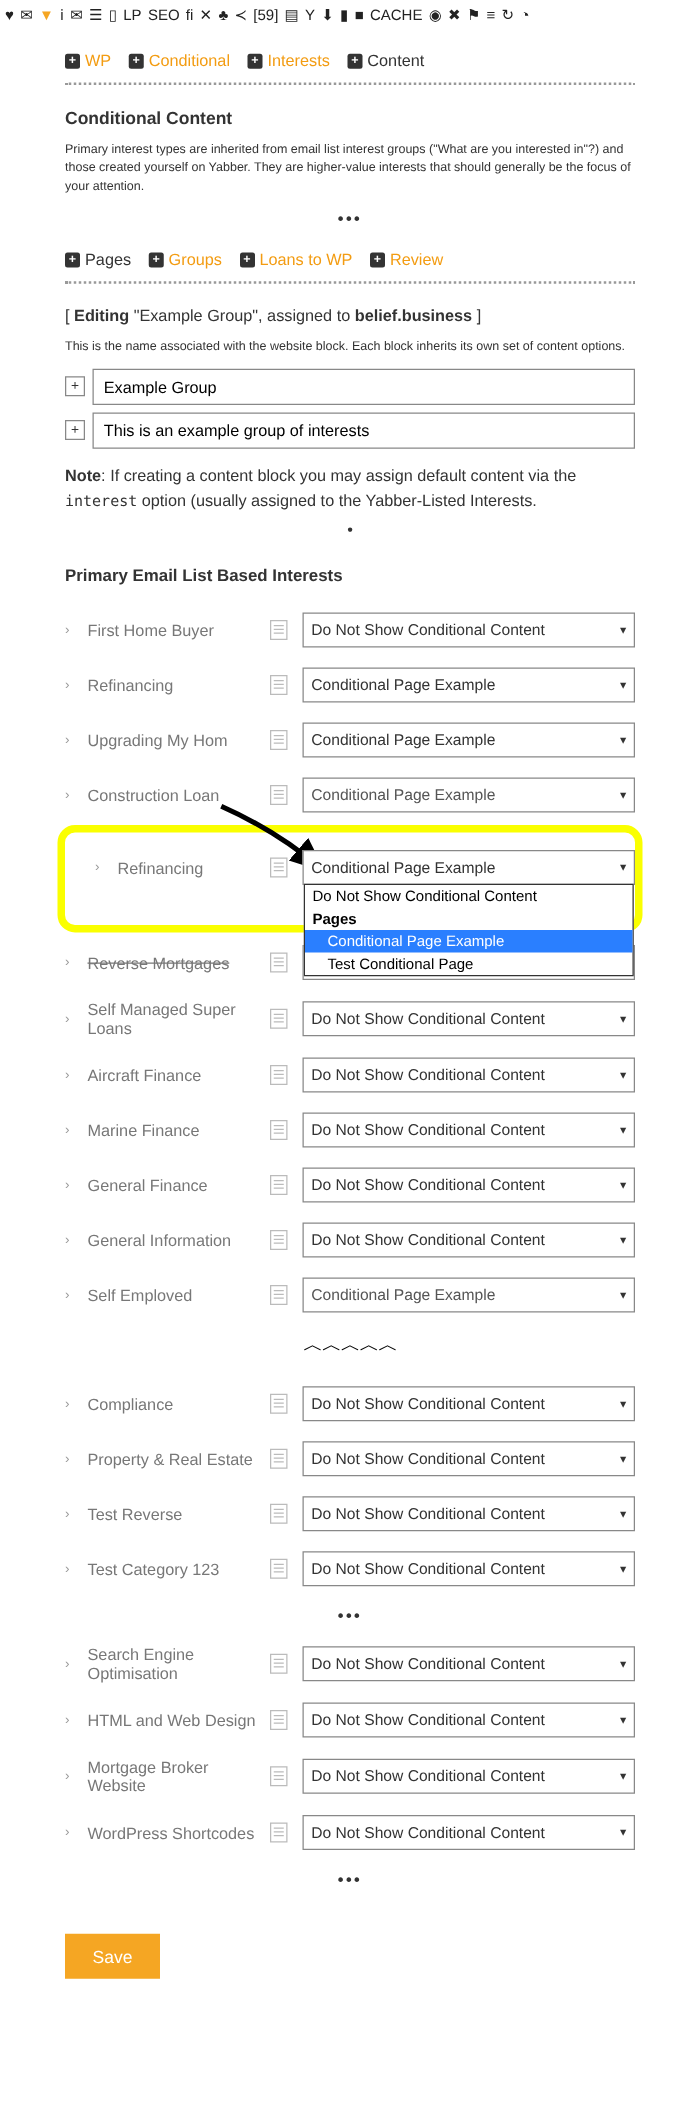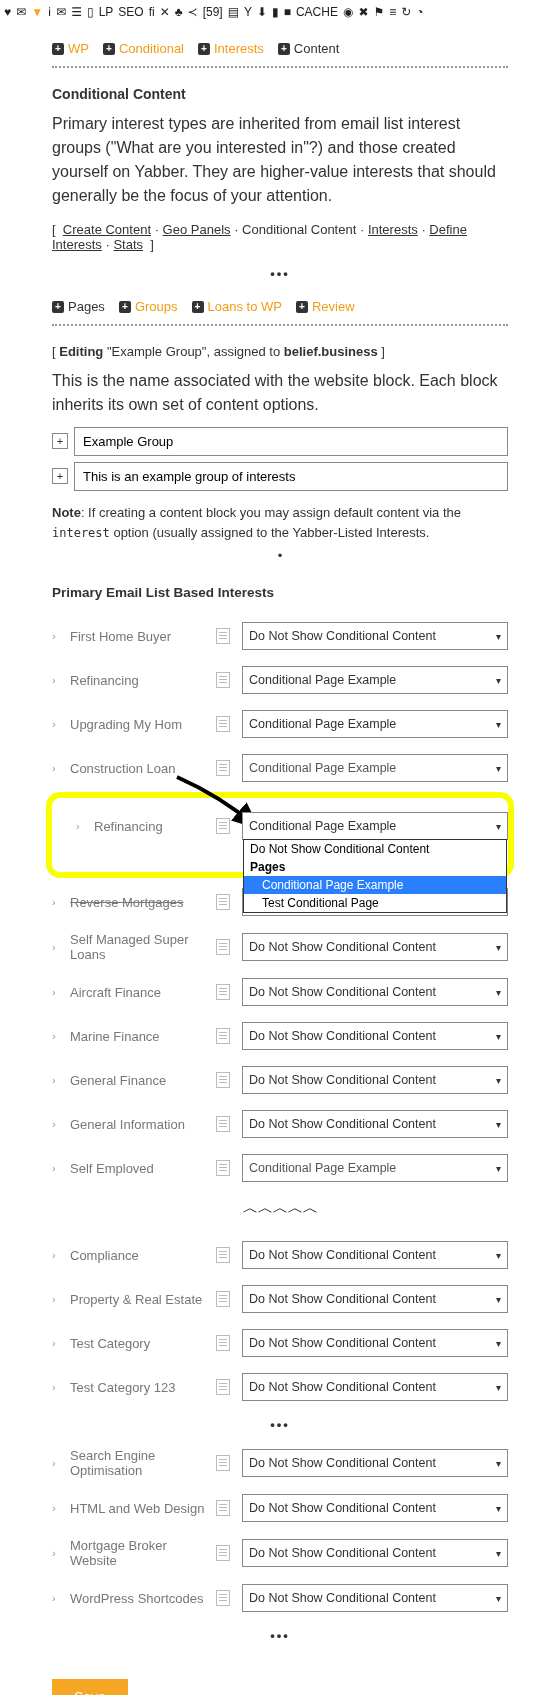--- a/index.html
+++ b/index.html
@@ -6,21 +6,21 @@
   body { font-family: -apple-system, BlinkMacSystemFont, "Segoe UI", Arial, sans-serif; font-size: 13px; color: #333; background: #fff; width: 560px; }
   .toolbar { padding: 3px 4px; display: flex; gap: 5px; flex-wrap: wrap; align-items: center; font-size: 12px; color: #222; }
   .toolbar span { display: inline-block; }
   .content { padding: 0 52px; }
   .tabrow { margin-top: 18px; display: flex; gap: 14px; align-items: center; font-size: 13px; }
   .tabrow .tab { color: #f39c12; display: flex; align-items: center; gap: 4px; }
   .tabrow .tab.dark { color: #333; }
   .plus { width: 12px; height: 12px; background: #333; color: #fff; display: inline-flex; align-items: center; justify-content: center; font-size: 10px; border-radius: 2px; font-weight: bold; }
   .dotted { border: none; border-top: 2px dotted #999; margin: 10px 0 18px 0; }
   h3 { font-size: 14px; font-weight: bold; margin-bottom: 10px; }
-  p { font-size: 16px; line-height: 1.5; margin-bottom: 10px; color: #333; }
+  p { font-size: 10px; line-height: 1.5; margin-bottom: 10px; color: #333; }
   .links { font-size: 13px; margin: 14px 0; }
   .links a { color: #333; text-decoration: underline; }
   .links .sep { color: #333; }
   .links .current { text-decoration: none; font-weight: normal; }
   .dots3 { text-align: center; font-weight: bold; letter-spacing: 2px; margin: 8px 0; }
   .bracket-line { font-size: 13px; margin: 10px 0; }
   .bracket-line .b { font-weight: bold; }
   .label-line { font-size: 13px; margin-top: 8px; }
   .label-line .b { font-weight: bold; }
   .label-line .r { font-size: 12px; }
@@ -111,33 +111,20 @@
     <span class="tab dark">
         <span class="plus">+</span>
         <span>Content</span>
       </span>
   </div>
   <hr class="dotted">
 
   <h3>Conditional Content</h3>
   <p>Primary interest types are inherited from email list interest groups ("What are you interested in"?) and those created yourself on Yabber. They are higher-value interests that should generally be the focus of your attention.</p>
 
-  <div class="links">
-    [ &nbsp;<a>Create Content</a>
-    <span class="sep"> · </span>
-    <a>Geo Panels</a>
-    <span class="sep"> · </span>
-    <span class="current">Conditional Content</span>
-    <span class="sep"> · </span>
-    <a>Interests</a>
-    <span class="sep"> · </span>
-    <a>Define Interests</a>
-    <span class="sep"> · </span>
-    <a>Stats</a>&nbsp; ]
-  </div>
 
   <div class="dots3">•••</div>
 
   <div class="tabrow">
     <span class="tab dark">
         <span class="plus">+</span>
         <span>Pages</span>
       </span>
     <span class="tab">
         <span class="plus">+</span>
@@ -325,21 +312,21 @@
     <span class="chev">›</span>
     <span class="ilabel">Property &amp; Real Estate</span>
     <span class="docicon"></span>
     <div class="fake-select">
           <span>Do Not Show Conditional Content</span>
           <span class="arr">▾</span>
         </div>
   </div>
       <div class="interest-row">
     <span class="chev">›</span>
-    <span class="ilabel">Test Category</span>
+    <span class="ilabel">Test Reverse</span>
     <span class="docicon"></span>
     <div class="fake-select">
           <span>Do Not Show Conditional Content</span>
           <span class="arr">▾</span>
         </div>
   </div>
       <div class="interest-row">
     <span class="chev">›</span>
     <span class="ilabel">Test Category 123</span>
     <span class="docicon"></span>

